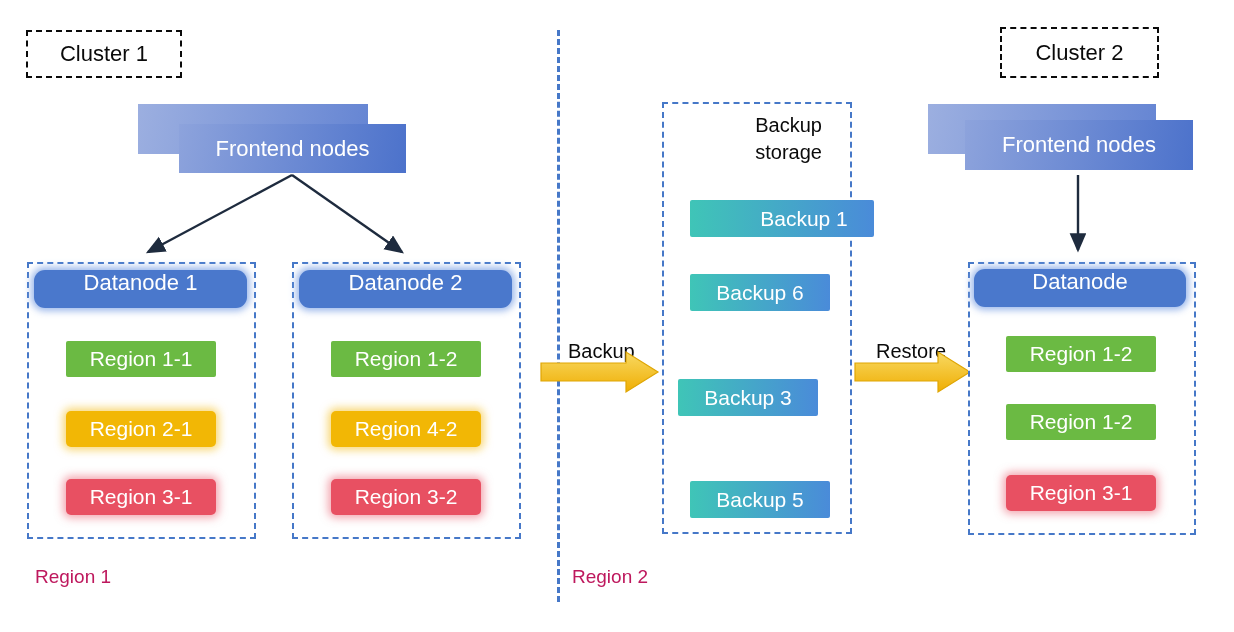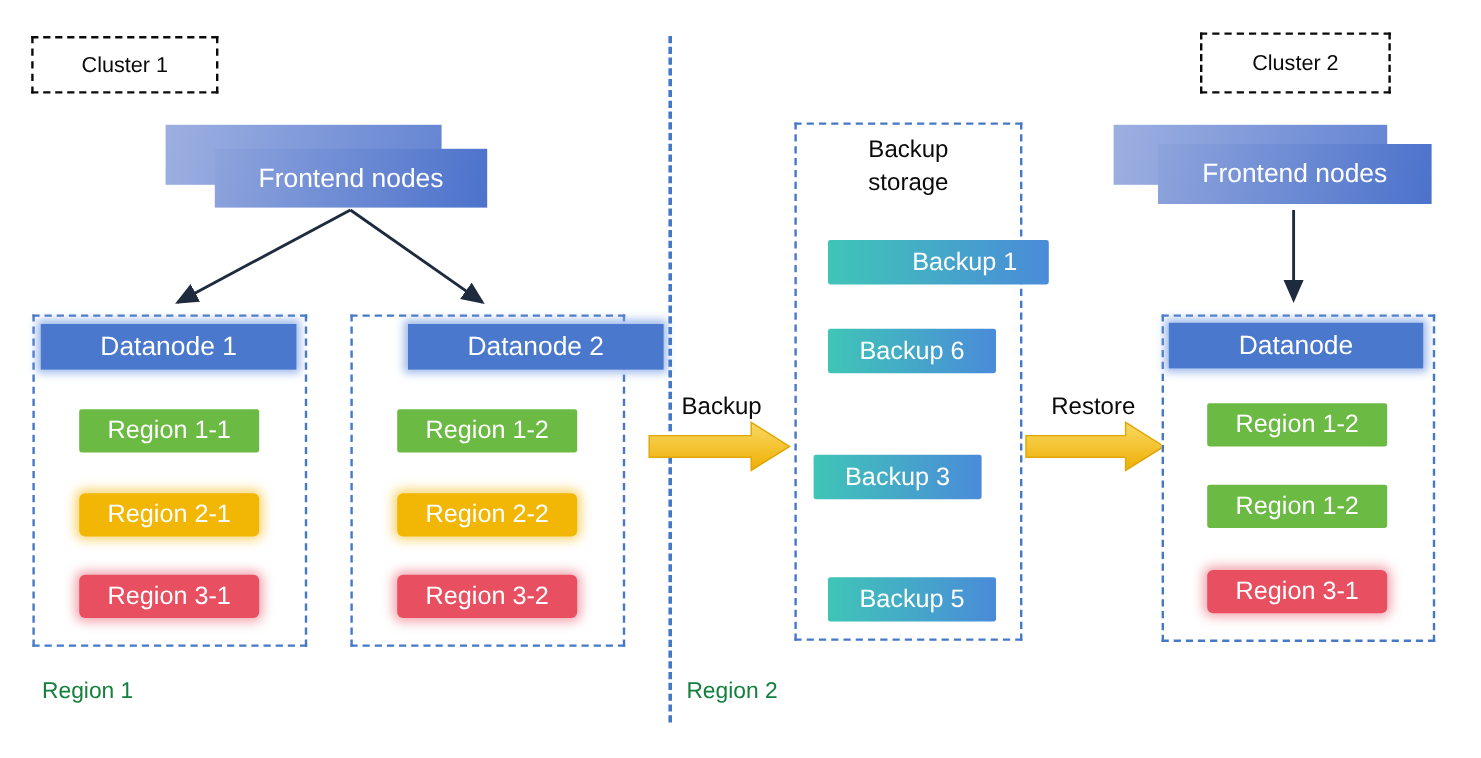--- a/index.html
+++ b/index.html
@@ -5,64 +5,64 @@
   html,body{margin:0;padding:0;background:#ffffff;}
   .canvas{
     position:relative;width:1234px;height:632px;background:#ffffff;overflow:hidden;
     font-family:"Liberation Sans","DejaVu Sans",sans-serif;color:#111;
   }
   .abs{position:absolute;}
 
   
   .cluster-label{
     border:2px dashed #0a0a0a;display:flex;align-items:center;justify-content:center;
-    font-size:18px;color:#0a0a0a;background:#fff;
+    font-size:22px;color:#0a0a0a;background:#fff;
   }
 
   
   .fe-shadow{background:linear-gradient(100deg,#9cafe0 0%,#6585d3 100%);}
   .fe-node{
     background:linear-gradient(100deg,#8da3dc 0%,#4c72cb 100%);
     display:flex;align-items:center;justify-content:center;
     color:#fff;font-size:22px;
   }
 
   
   .group{border:2px dashed #4678c8;background:#fff;}
 
   
   .dn-header{
-    background:#4a78cc;border-radius:0;
+    background:#4a78cc;border-radius:11px;
     box-shadow:0 0 7px 3px rgba(140,173,232,0.85);
-    display:flex;align-items:center;justify-content:center;
+    display:flex;justify-content:center;
     color:#fff;font-size:22px;
   }
 
   
   .chip{
     width:150px;height:36px;display:flex;align-items:center;justify-content:center;
     color:#fff;font-size:21px;
   }
   .chip.green{background:#6bba43;border-radius:2px;}
   .chip.amber{background:#f2b705;border-radius:5px;box-shadow:0 0 9px 3px rgba(242,183,5,0.55);}
   .chip.red{background:#e85062;border-radius:5px;box-shadow:0 0 9px 3px rgba(232,80,98,0.5);}
 
   
   .backup-chip{
     width:140px;height:37px;display:flex;align-items:center;justify-content:center;
     background:linear-gradient(90deg,#3fc5b7 0%,#4a8bd9 100%);
     color:#fff;font-size:21px;border-radius:2px;
   }
-  .bs-title{font-size:20px;color:#0a0a0a;text-align:center;line-height:1.35;}
+  .bs-title{font-size:20px;color:#0a0a0a;text-align:right;line-height:1.35;}
 
   
   .separator{width:0;border-left:3px dashed #4678c8;}
 
-  .flow-label{font-size:20px;color:#0a0a0a;}
-  .bottom-label{font-size:19px;color:#15803d;}
+  .flow-label{font-size:20px;color:#0a0a0a;margin-top:12px;}
+  .bottom-label{font-size:19px;color:#be185d;}
 
   svg{display:block;}
   .overlay{pointer-events:none;}
 </style>
 </head>
 <body>
 
 <div class="canvas">
 
   <div class="abs cluster-label" style="left:26px;top:30px;width:152px;height:44px;">
@@ -97,25 +97,25 @@
   <div class="abs group" style="left:27px;top:262px;width:225px;height:273px;">
     <div class="abs dn-header" style="left:5px;top:6px;width:213px;height:38px;">
       <span>Datanode 1</span>
     </div>
     <div class="abs chip green" style="left:37px;top:77px;">Region 1-1</div>
     <div class="abs chip amber" style="left:37px;top:147px;">Region 2-1</div>
     <div class="abs chip red" style="left:37px;top:215px;">Region 3-1</div>
   </div>
 
   <div class="abs group" style="left:292px;top:262px;width:225px;height:273px;">
-    <div class="abs dn-header" style="left:5px;top:6px;width:213px;height:38px;margin-left:41px;">
+    <div class="abs dn-header" style="left:5px;top:6px;width:213px;height:38px;">
       <span>Datanode 2</span>
     </div>
     <div class="abs chip green" style="left:37px;top:77px;">Region 1-2</div>
-    <div class="abs chip amber" style="left:37px;top:147px;">Region 2-2</div>
+    <div class="abs chip amber" style="left:37px;top:147px;">Region 4-2</div>
     <div class="abs chip red" style="left:37px;top:215px;">Region 3-2</div>
   </div>
 
   <div class="abs separator" style="left:557px;top:30px;height:572px;"></div>
 
   <div class="abs flow-label" style="left:568px;top:328px;">Backup</div>
   <svg class="abs" style="left:540px;top:350px;" width="120" height="44" viewBox="0 0 120 44">
     <defs>
       <linearGradient id="goldA" x1="0" y1="0" x2="0" y2="1">
         <stop offset="0" stop-color="#f8d963"></stop>

